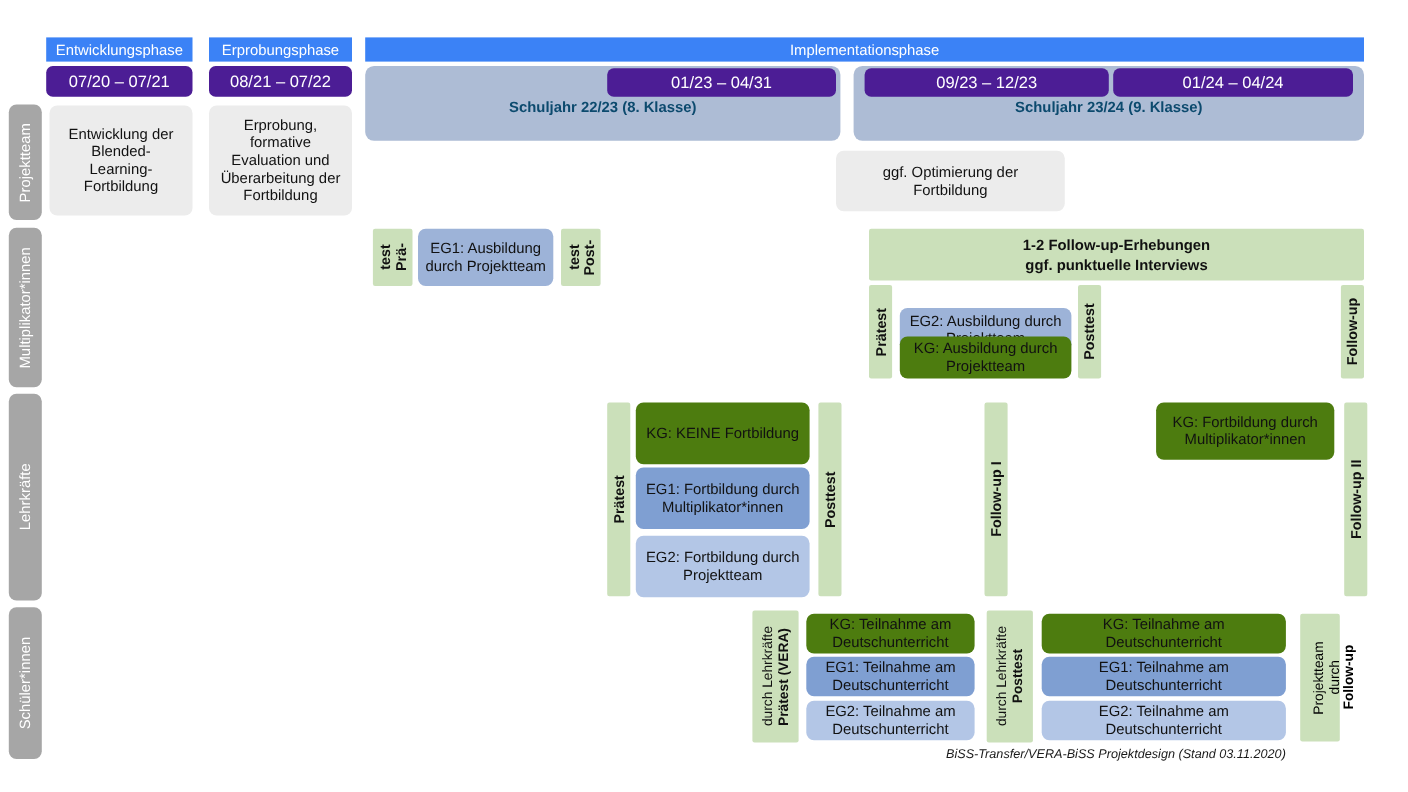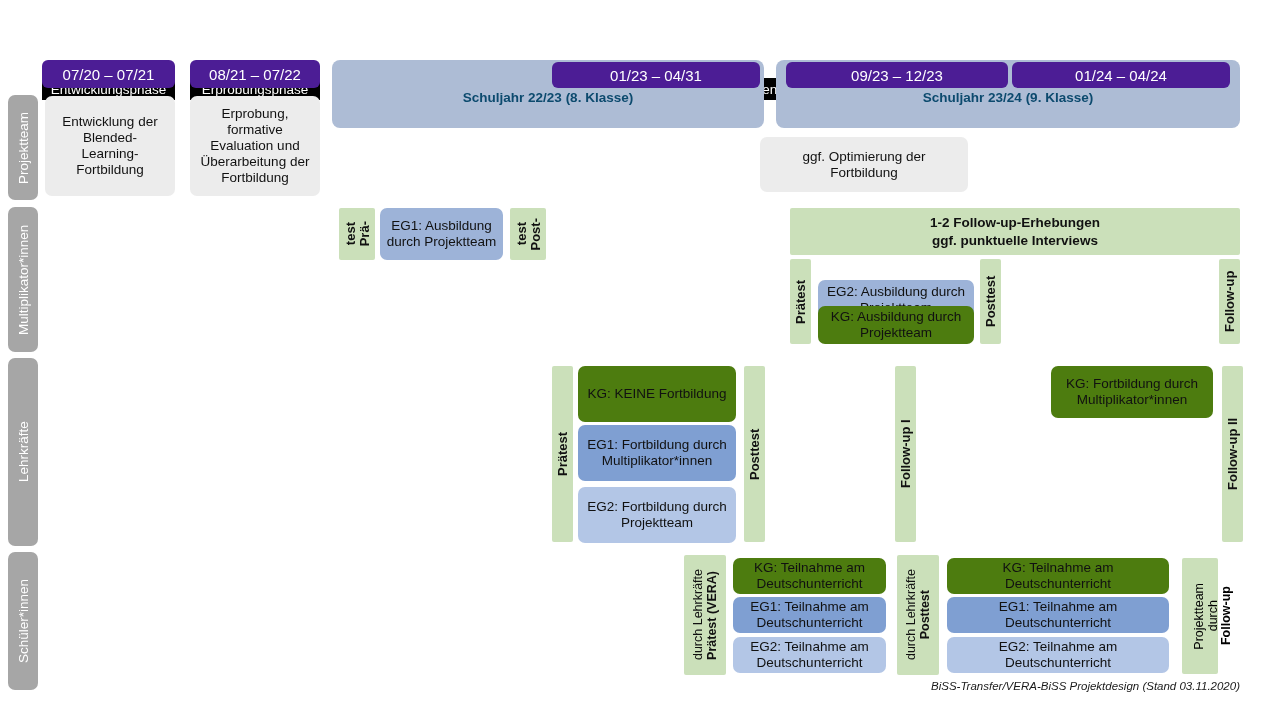--- a/index.html
+++ b/index.html
@@ -10,22 +10,22 @@
   }
   .stage{position:absolute;inset:0;}
   .abs{position:absolute;box-sizing:border-box;}
 
   
   .box{
     display:flex;align-items:center;justify-content:center;
     text-align:center;line-height:1.18;border-radius:7px;
   }
   .phase-head{
-    background:#000000;color:#ffffff;font-size:13.5px;
-    border-radius:0;display:flex;align-items:center;justify-content:center;margin-top:44px;
+    background:#3b82f6;color:#ffffff;font-size:13.5px;
+    border-radius:0;display:flex;align-items:center;justify-content:center;
   }
   .date-chip{
     background:#4c1d95;color:#ffffff;font-size:15px;border-radius:6px;
     display:flex;align-items:center;justify-content:center;
   }
   .year-band{
     background:#adbcd5;color:#0c4a6e;font-size:13.5px;font-weight:bold;
     border-radius:8px;display:flex;align-items:flex-end;justify-content:center;
     padding-bottom:23px;
   }
@@ -51,21 +51,21 @@
     line-height:1;
   }
   .sidebar-chip{
     background:#a6a6a6;color:#ffffff;border-radius:7px;font-size:13.5px;
   }
   .green-v{font-size:13px;font-weight:bold;}
 
   .footer{
     font-style:italic;font-size:11.5px;color:#1a1a1a;
     font-family:"Liberation Sans","DejaVu Sans",sans-serif;
-    text-align:right;
+    text-align:left;
   }
   .bold{font-weight:bold;}
 </style>
 </head>
 <body>
 
 <div class="stage">
 
   <div class="abs phase-head" style="left:42px;top:34px;width:133px;height:22px;">
     <span>Entwicklungsphase</span>

